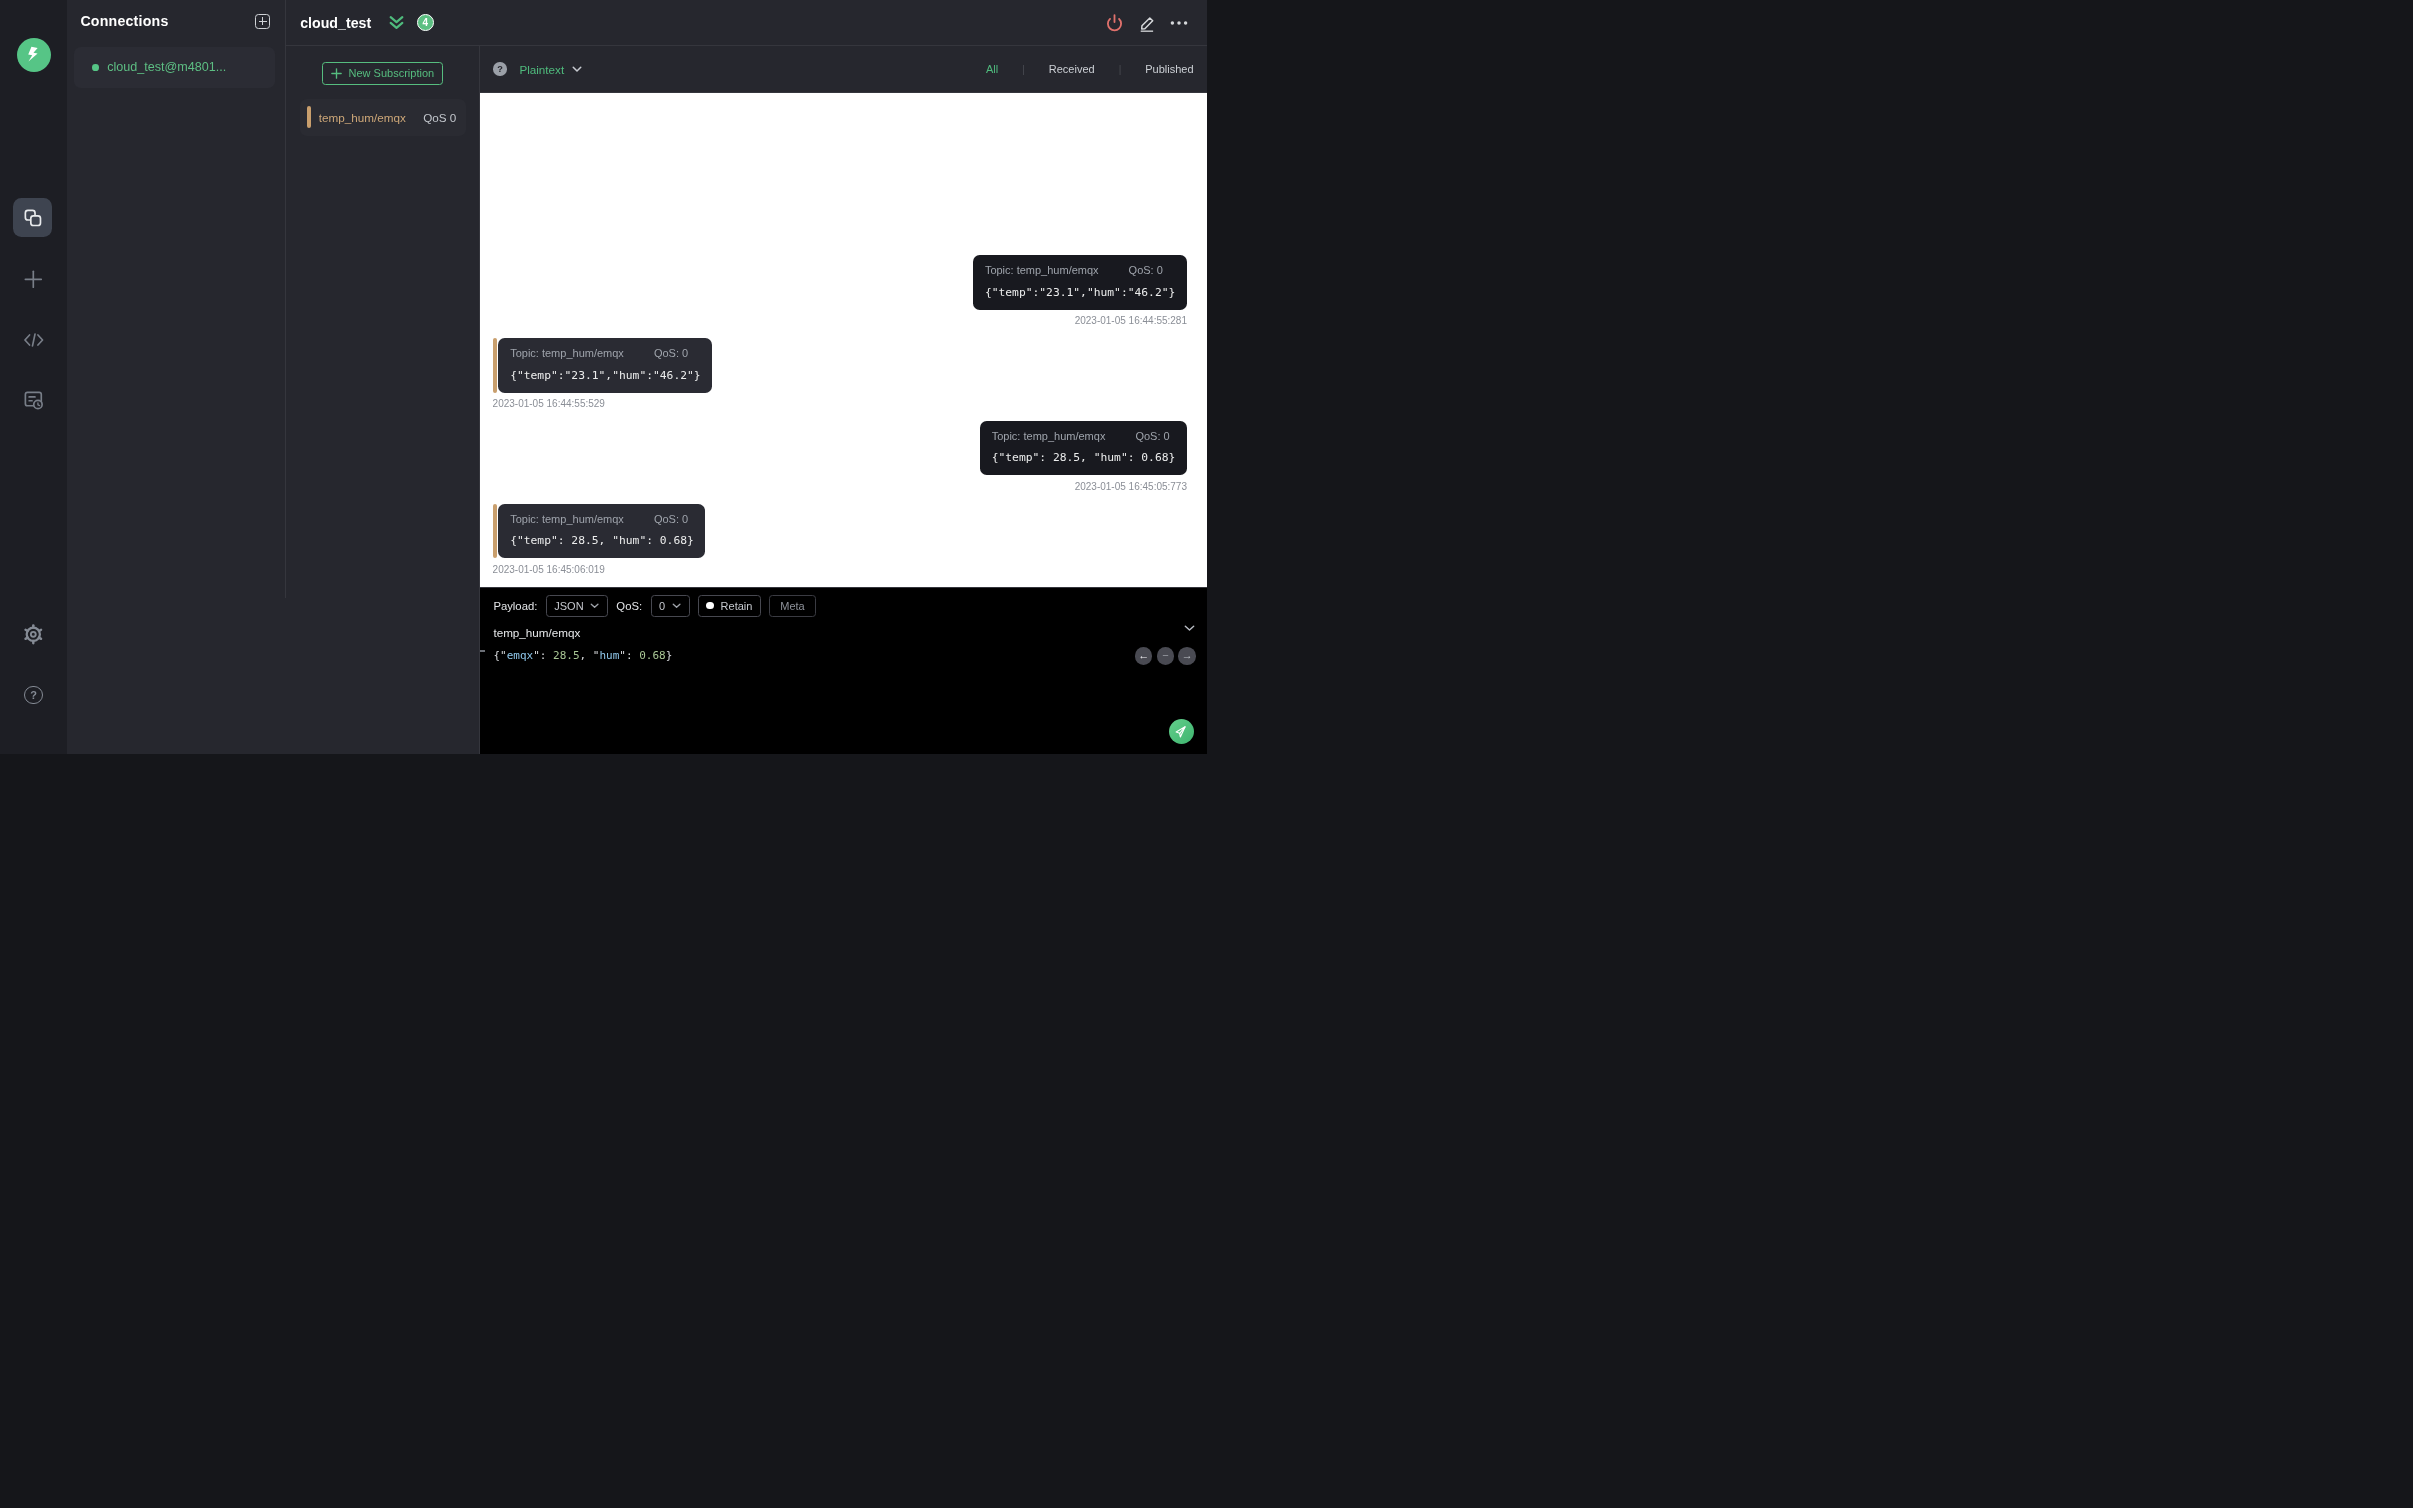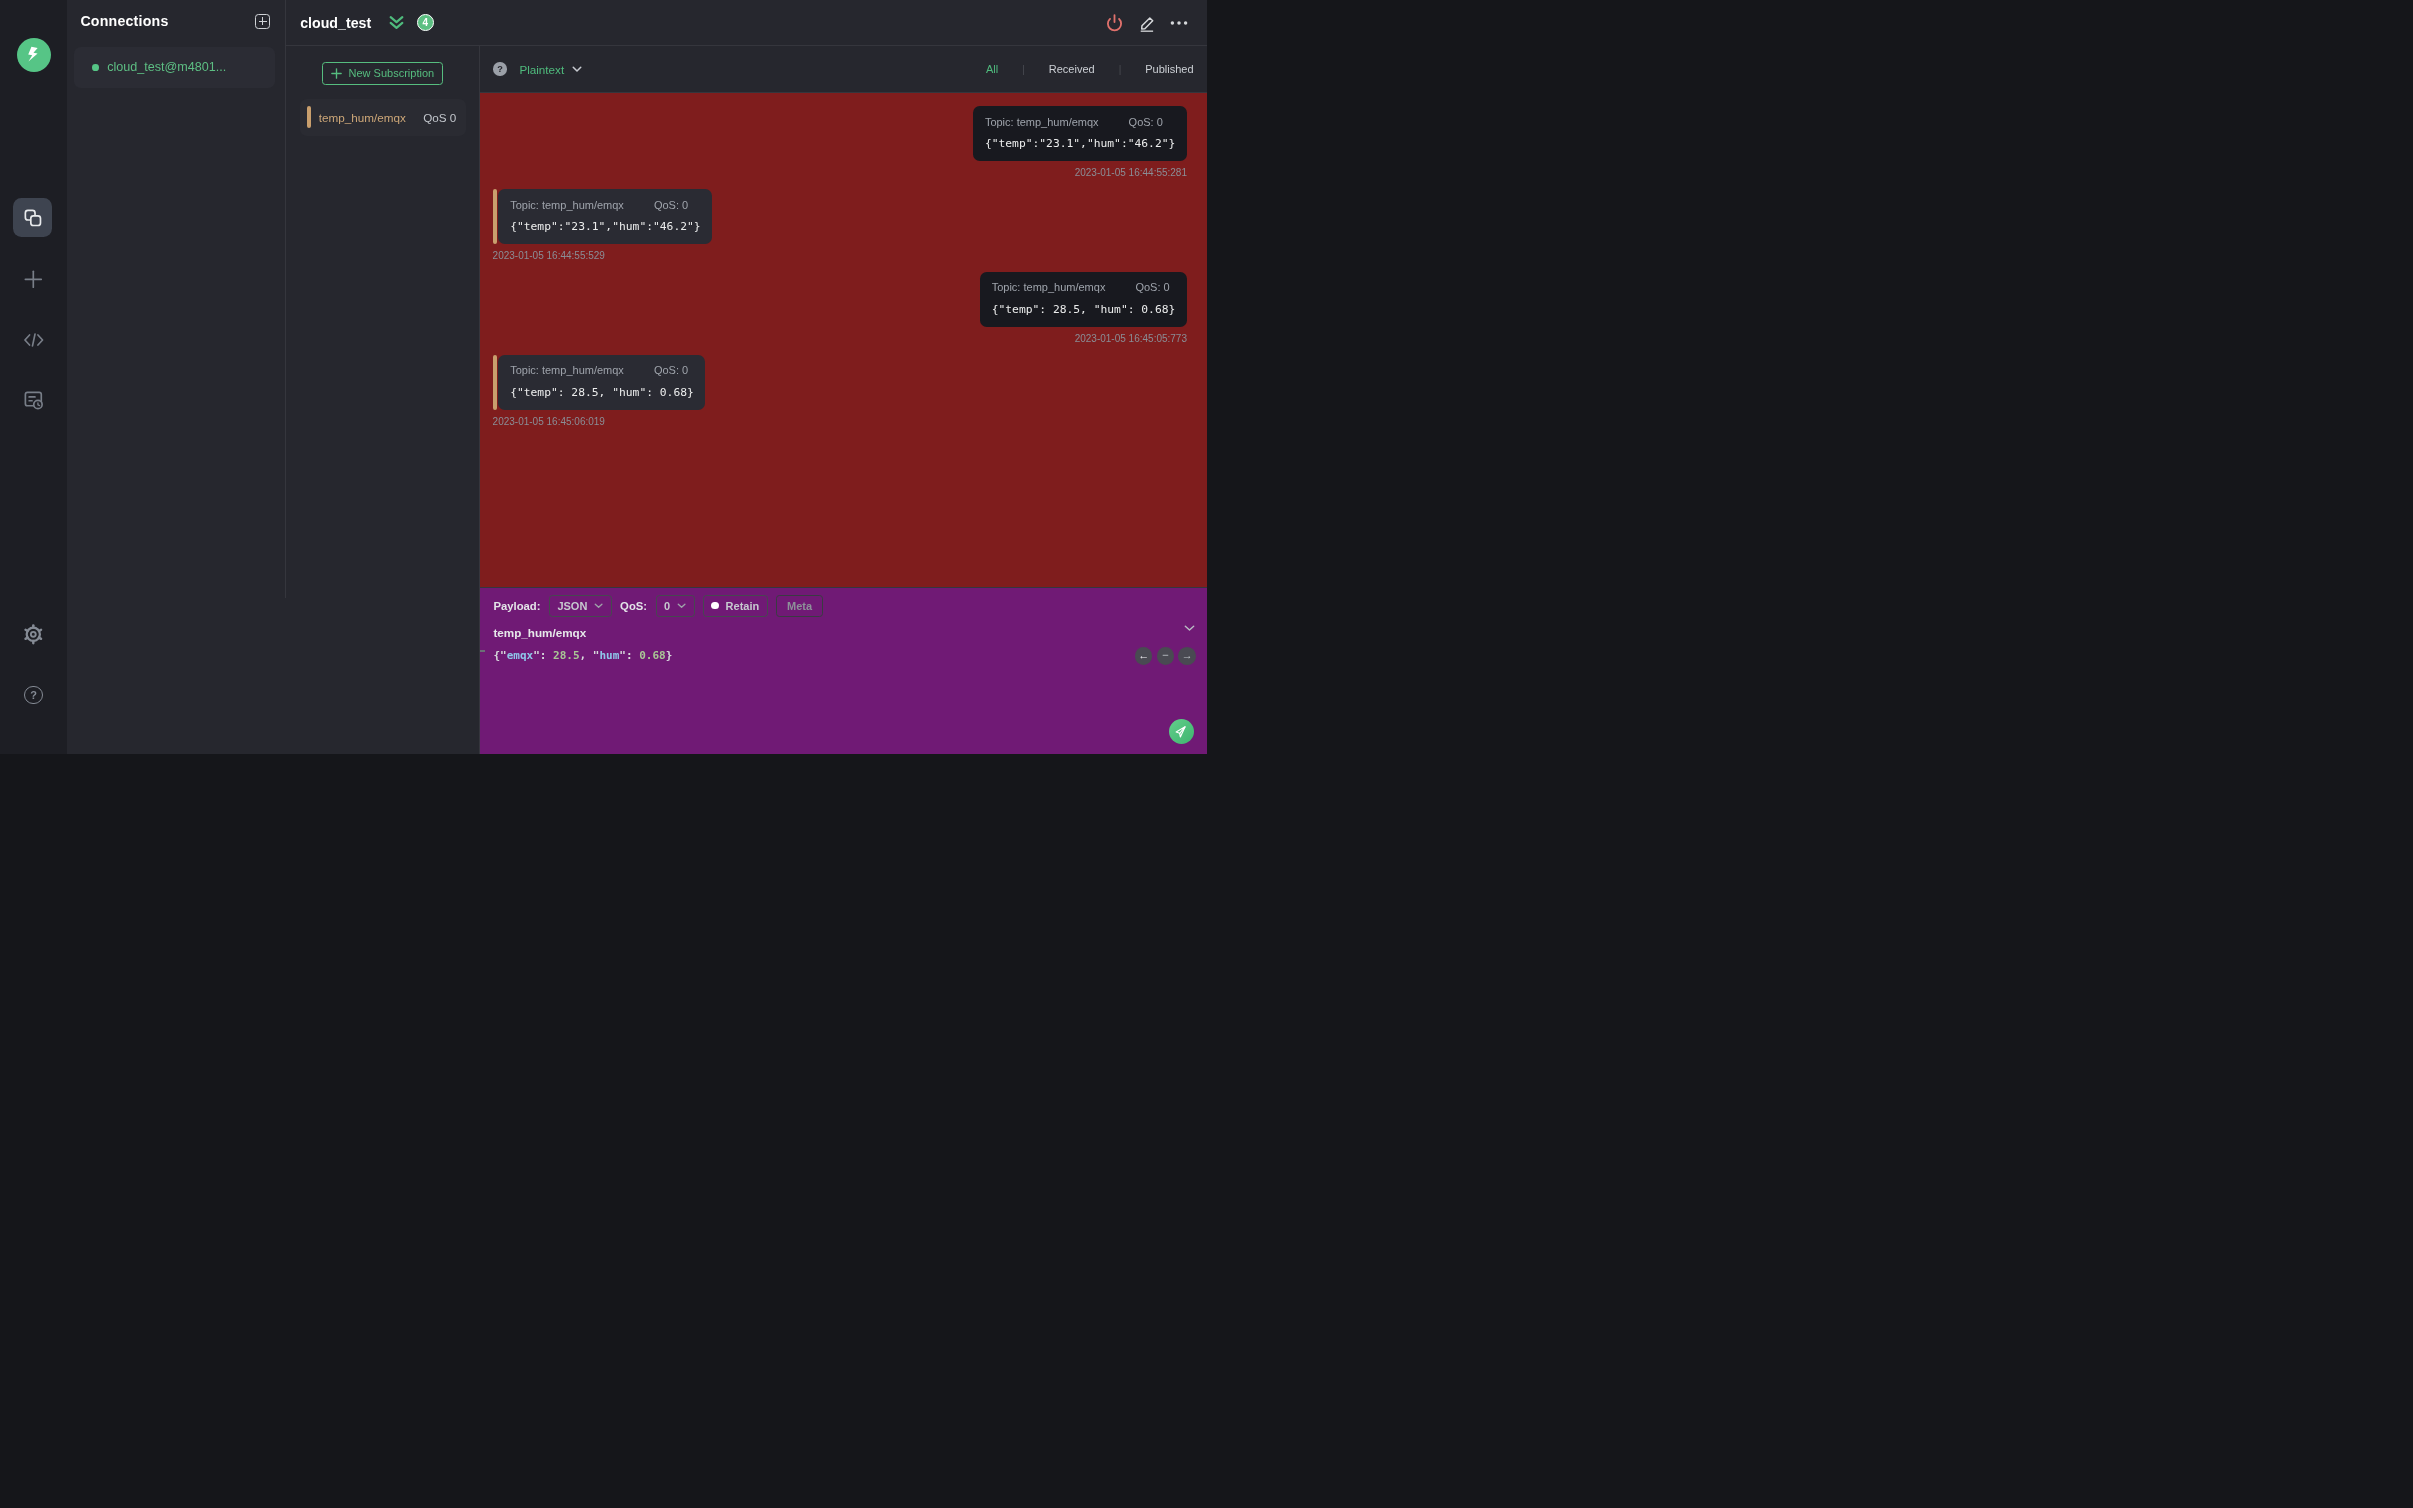--- a/index.html
+++ b/index.html
@@ -58,38 +58,38 @@
     display:flex;align-items:center;padding:0 13.4px;}
   .fmt-help{width:13.4px;height:13.4px;border-radius:50%;background:#9ba0a8;color:#26272e;font-size:9.2px;
     font-weight:bold;display:flex;align-items:center;justify-content:center;cursor:pointer;}
   .fmt-select{margin-left:12.6px;display:flex;align-items:center;gap:7.5px;cursor:pointer;}
   .fmt-label{font-size:11.7px;color:#4fbb7d;}
   .filters{margin-left:auto;display:flex;align-items:center;gap:24px;font-size:11px;}
   .filter{color:#ccd0d5;cursor:pointer;}
   .filter.active{color:#4fbb7d;}
   .filter-sep{color:#4a4b52;font-size:10px;}
   
-  .msg-list{flex:1;background:#7f1d1d;overflow:hidden;display:flex;flex-direction:column;
-    padding:13.4px 20px 0 12.6px;min-height:0;}
+  .msg-list{flex:1;background:#ffffff;overflow:hidden;display:flex;flex-direction:column;
+    padding:13.4px 20px 0 12.6px;min-height:0;justify-content:flex-end;}
   .msg{display:flex;flex-direction:column;margin-bottom:11.7px;}
   .msg .bubble-row{display:flex;align-items:stretch;}
   .msg.published{align-self:flex-end;align-items:flex-end;}
   .msg.received{align-self:flex-start;align-items:flex-start;}
   .recv-bar{width:4.2px;border-radius:2.5px;background:#c99f6d;margin-right:1.7px;flex:none;}
   .bubble{border-radius:6.7px;padding:9.2px 11.7px 11px 11.7px;}
   .msg.published .bubble{background:#18191f;}
   .msg.received .bubble{background:#2a2b33;}
   .bubble-meta{display:flex;font-size:11px;color:#9fa4ac;white-space:nowrap;}
   .bubble-qos{margin-left:30px;}
   .bubble-payload{margin-top:9.2px;font-family:"DejaVu Sans Mono","Liberation Mono",monospace;
     font-size:11.3px;color:#eceded;white-space:nowrap;}
   .msg-ts{margin-top:5.9px;font-size:10px;color:#8a8e96;}
   
-  .publish{height:167px;flex:none;background:#701a75;border-top:0.8px solid #35363d;position:relative;
-    padding:6.7px 0 0 13.4px;font-weight:bold;}
+  .publish{height:167px;flex:none;background:#000000;border-top:0.8px solid #35363d;position:relative;
+    padding:6.7px 0 0 13.4px;}
   .pub-controls{display:flex;align-items:center;gap:8.4px;}
   .pub-label{font-size:11.3px;color:#e3e5e8;}
   .pub-box{height:22px;border:0.8px solid #474850;border-radius:3.4px;display:flex;align-items:center;
     padding:0 7.5px;gap:6.7px;font-size:11px;color:#c6c9cf;cursor:pointer;background:transparent;}
   .pub-box.meta{color:#8d9199;border-color:#3a3b42;padding:0 10px;}
   .retain-dot{width:7.5px;height:7.5px;border-radius:50%;background:#ffffff;}
   .pub-topic-row{margin-top:9.2px;display:flex;align-items:center;}
   .pub-topic{font-size:11.7px;color:#e6e8ea;}
   .topic-collapse{position:absolute;right:11.7px;top:37px;cursor:pointer;display:flex;color:#b9bdc4;}
   .editor-line{margin-top:10px;font-family:"DejaVu Sans Mono","Liberation Mono",monospace;font-size:11px;

